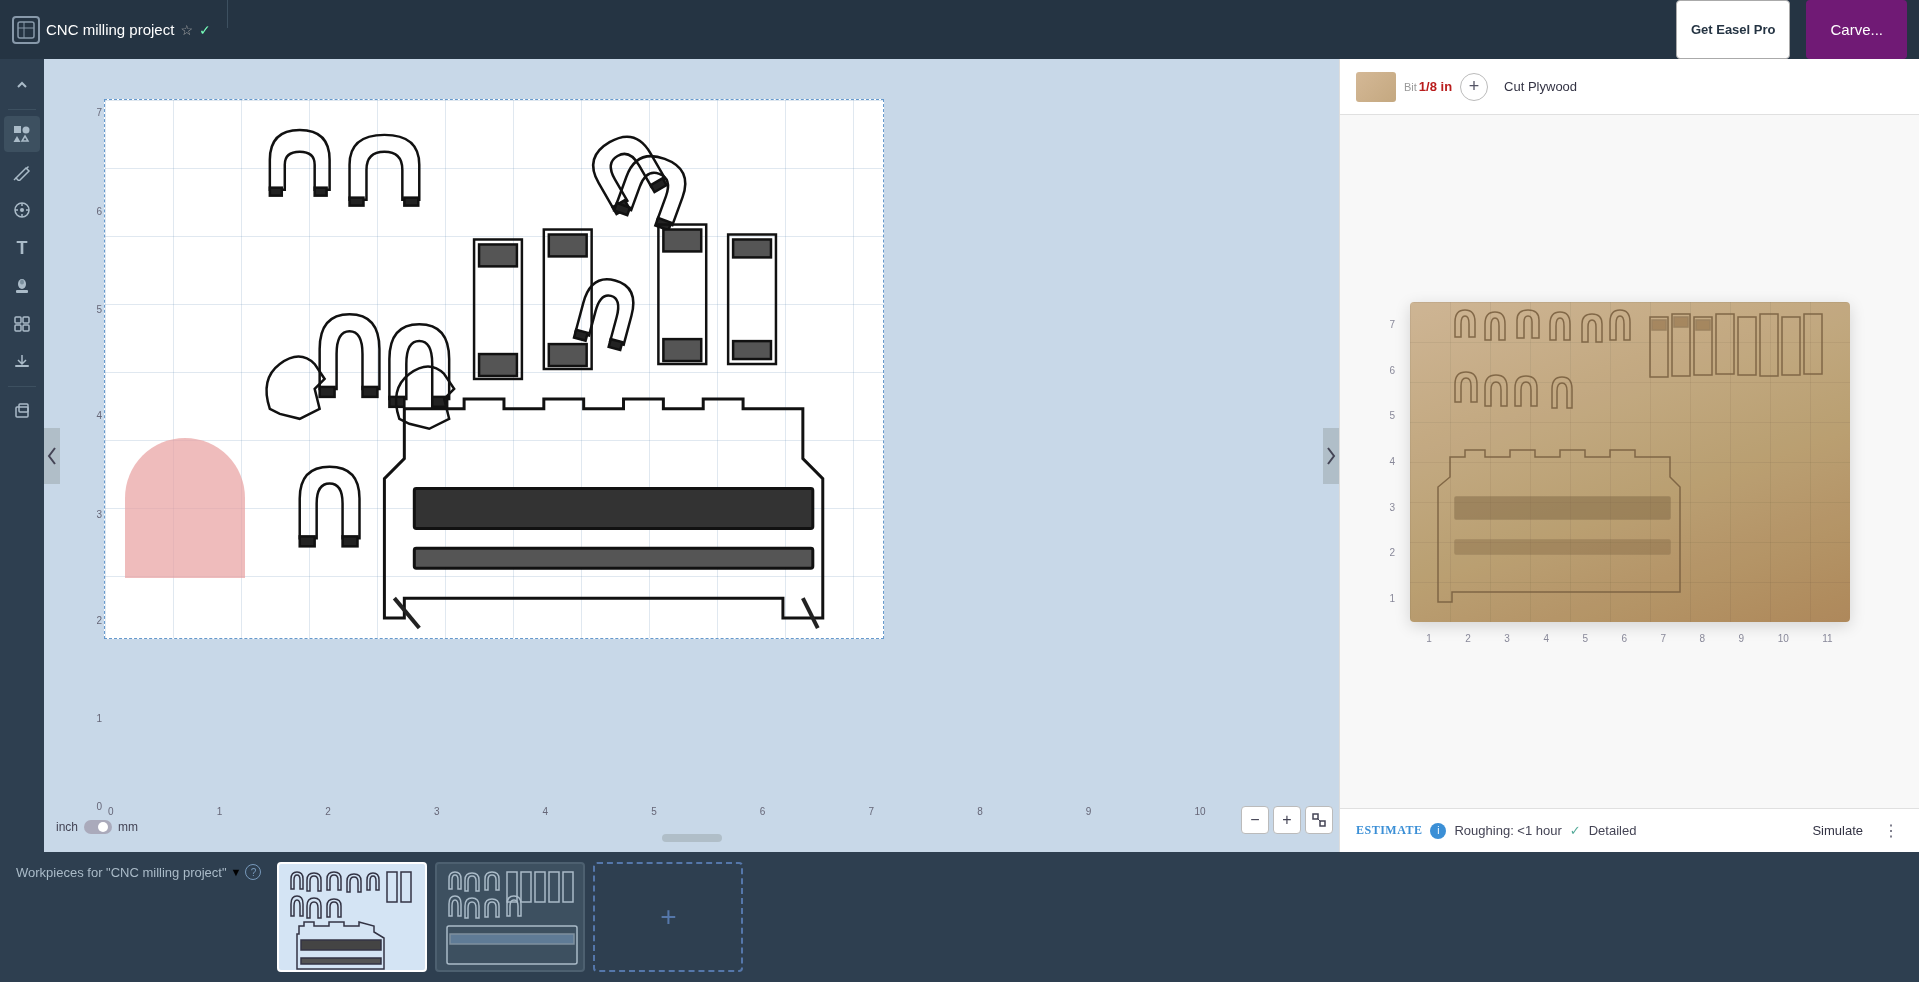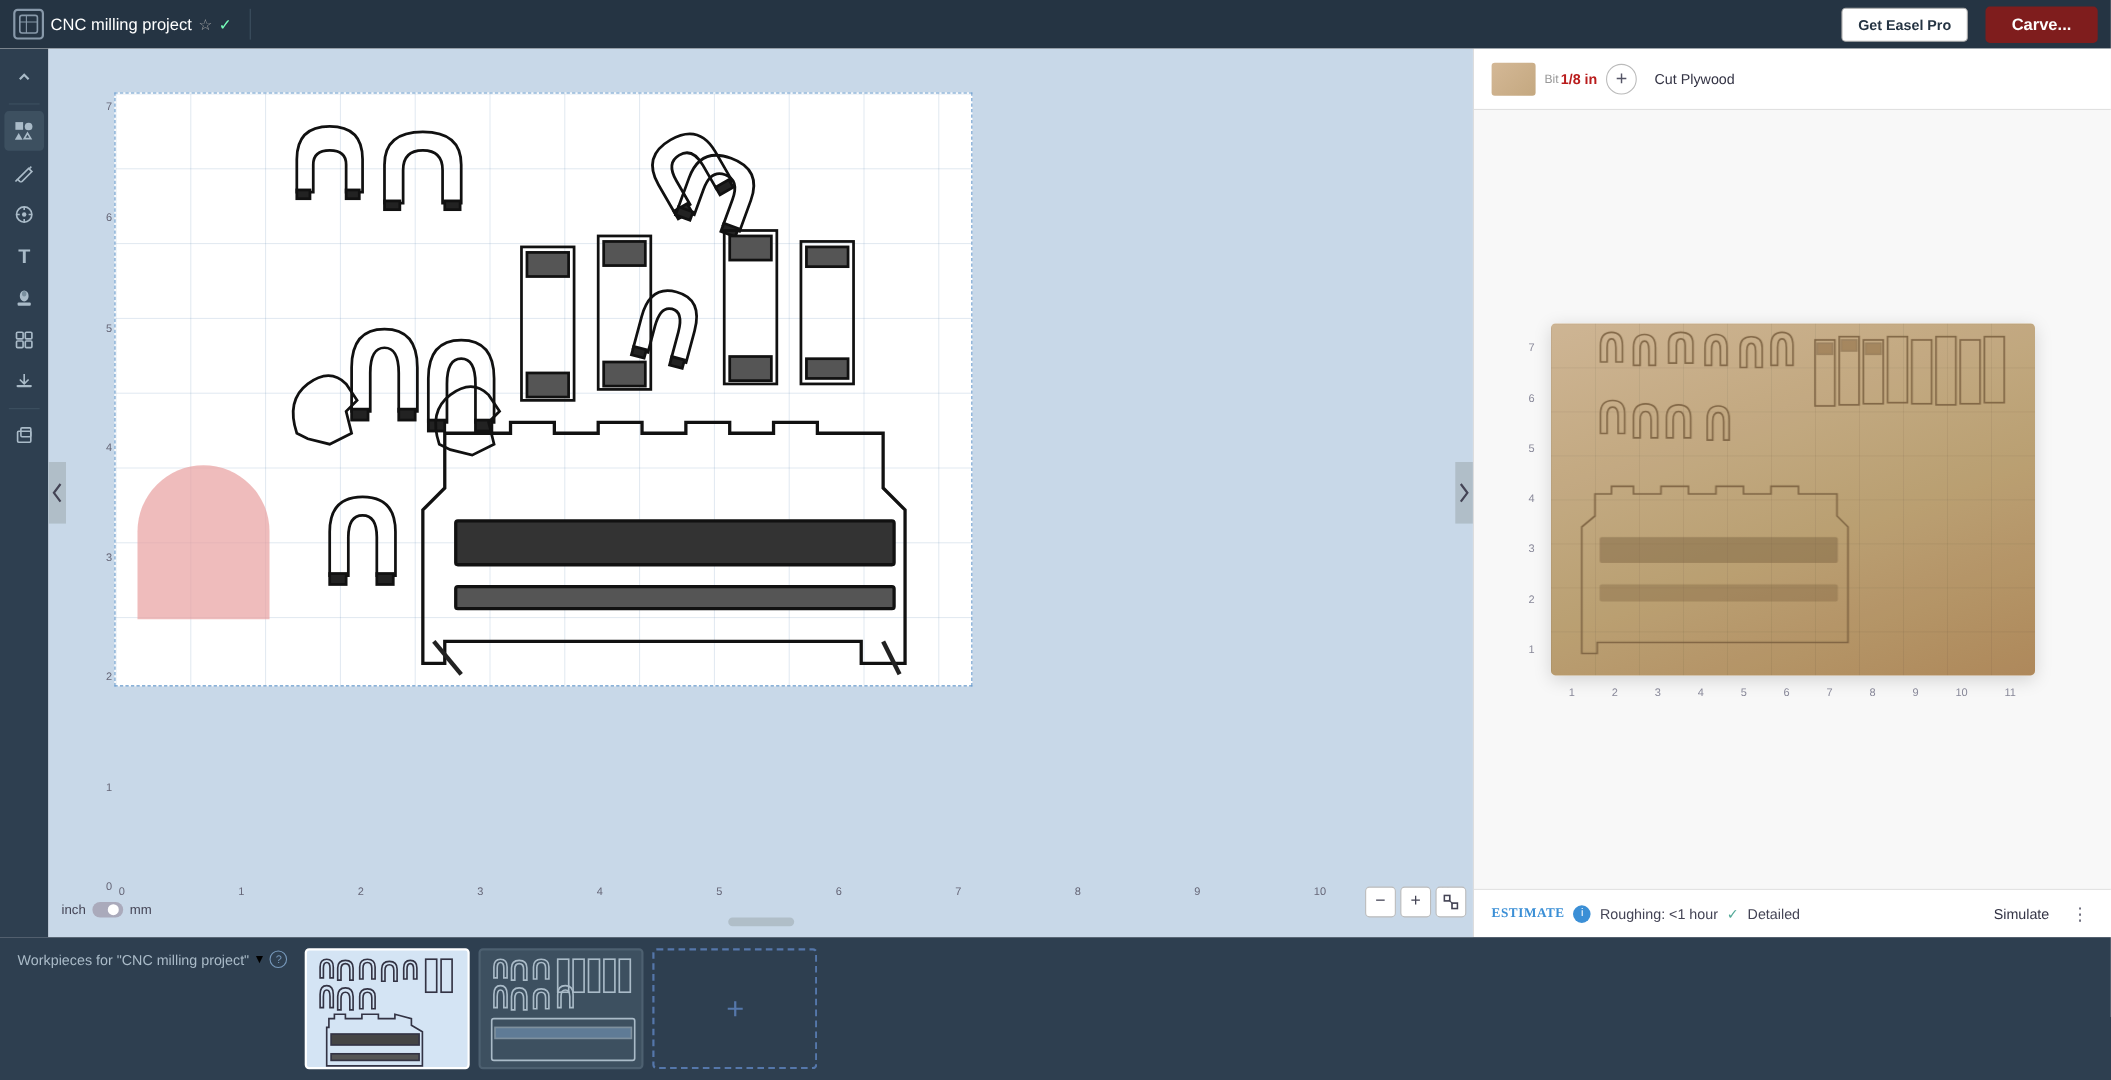--- a/index.html
+++ b/index.html
@@ -1,23 +1,22 @@
 <!DOCTYPE html>
 <html><head>
   <meta charset="utf-8">
   <style>
     * { box-sizing: border-box; margin: 0; padding: 0; }
     body { font-family: -apple-system, BlinkMacSystemFont, 'Segoe UI', sans-serif; background: #f0f0f0; width: 1919px; height: 982px; overflow: hidden; display: flex; flex-direction: column; }
 
     
     .topnav {
       background: #253443;
-      height: 44px;
+      height: 59px;
       display: flex;
-      align-items: center;
       padding: 0 12px;
       gap: 8px;
       flex-shrink: 0;
       z-index: 100;
     }
     .topnav-logo {
       display: flex; align-items: center; gap: 6px; color: white;
     }
     .topnav-logo .logo-icon {
       width: 28px; height: 28px; border: 2px solid #8899aa; border-radius: 4px;
@@ -36,22 +35,22 @@
     .inv-icon {
       width: 28px; height: 28px;
     }
     .inv-label { color: #e8b840; font-size: 13px; font-weight: 600; }
     .topnav-spacer { flex: 1; }
     .btn-get-easel-pro {
       background: white; color: #253443; border: 1.5px solid #aaa; border-radius: 4px;
       padding: 7px 14px; font-size: 13px; font-weight: 600; cursor: pointer;
     }
     .btn-carve {
-      background: #7f1d1d; color: white; border: none; border-radius: 4px;
-      padding: 8px 24px; font-size: 15px; font-weight: 700; cursor: pointer;
+      background: #701a75; color: white; border: none; border-radius: 4px;
+      padding: 8px 24px; font-size: 15px; font-weight: 400; cursor: pointer;
       margin-left: 8px;
     }
 
     
     .main-area {
       display: flex;
       flex: 1;
       overflow: hidden;
     }
 

